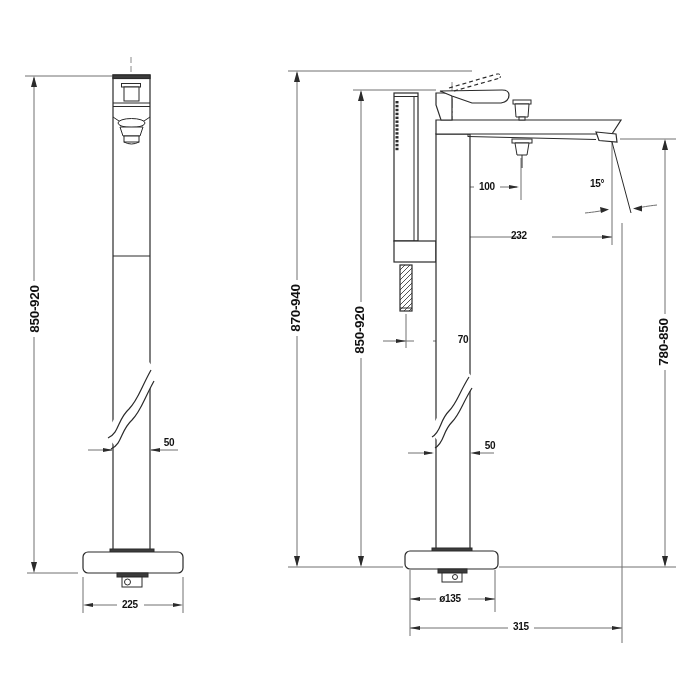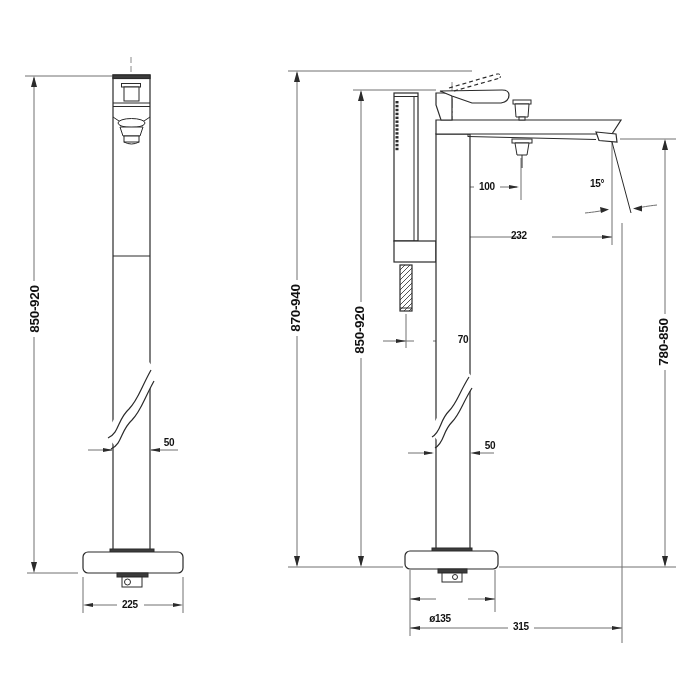--- a/index.html
+++ b/index.html
@@ -177,16 +177,16 @@
   <span class="dim" style="left:130px;top:605px;">225</span>
 
   <span class="dim rot" style="left:296px;top:308px;">870-940</span>
   <span class="dim rot" style="left:360px;top:330px;">850-920</span>
   <span class="dim" style="left:423px;top:340px;margin-left:40px;">70</span>
   <span class="dim" style="left:487px;top:187px;">100</span>
   <span class="dim" style="left:519px;top:236px;">232</span>
   <span class="dim" style="left:597px;top:184px;">15°</span>
   <span class="dim rot" style="left:664px;top:342px;">780-850</span>
   <span class="dim" style="left:490px;top:446px;">50</span>
-  <span class="dim" style="left:440px;top:599px;margin-top:20px;">ø135</span>
+  <span class="dim" style="left:450px;top:599px;">ø135</span>
   <span class="dim" style="left:521px;top:627px;text-align:center;">315</span>
 
 </div>
 
 </body></html>

